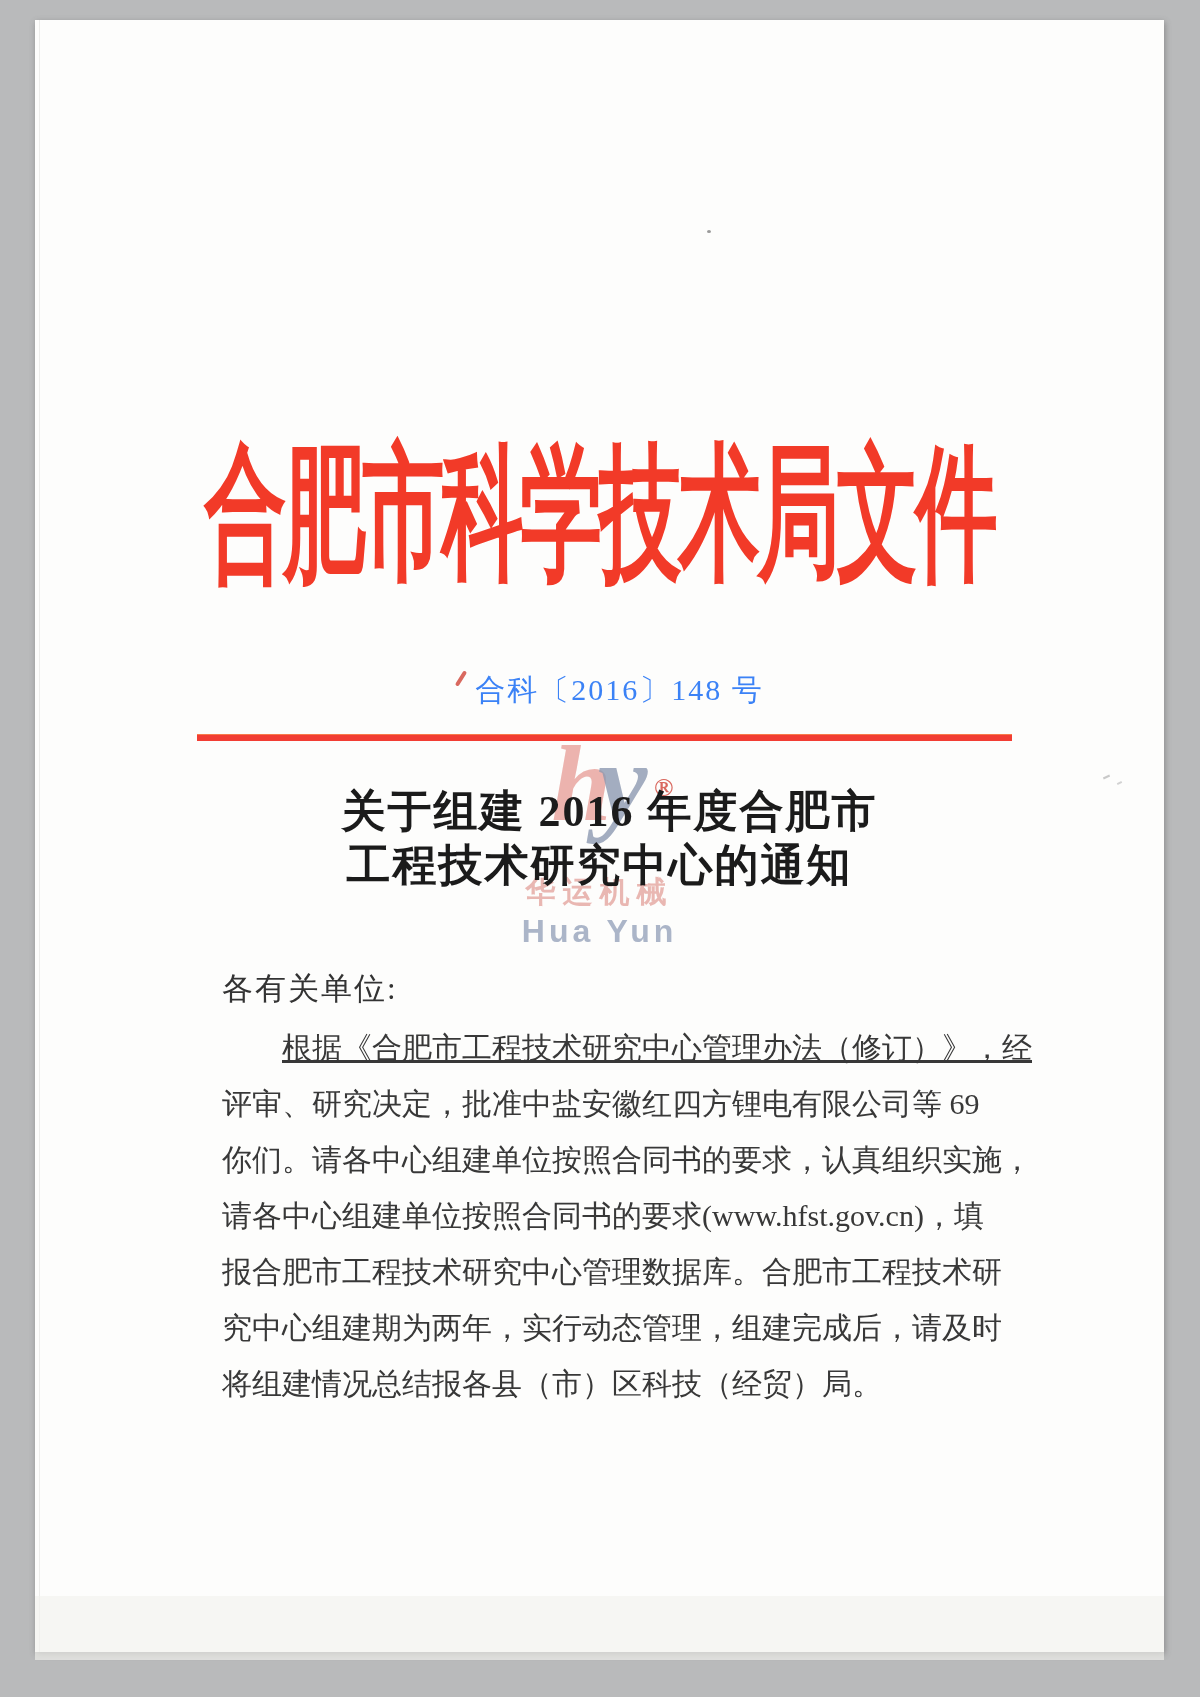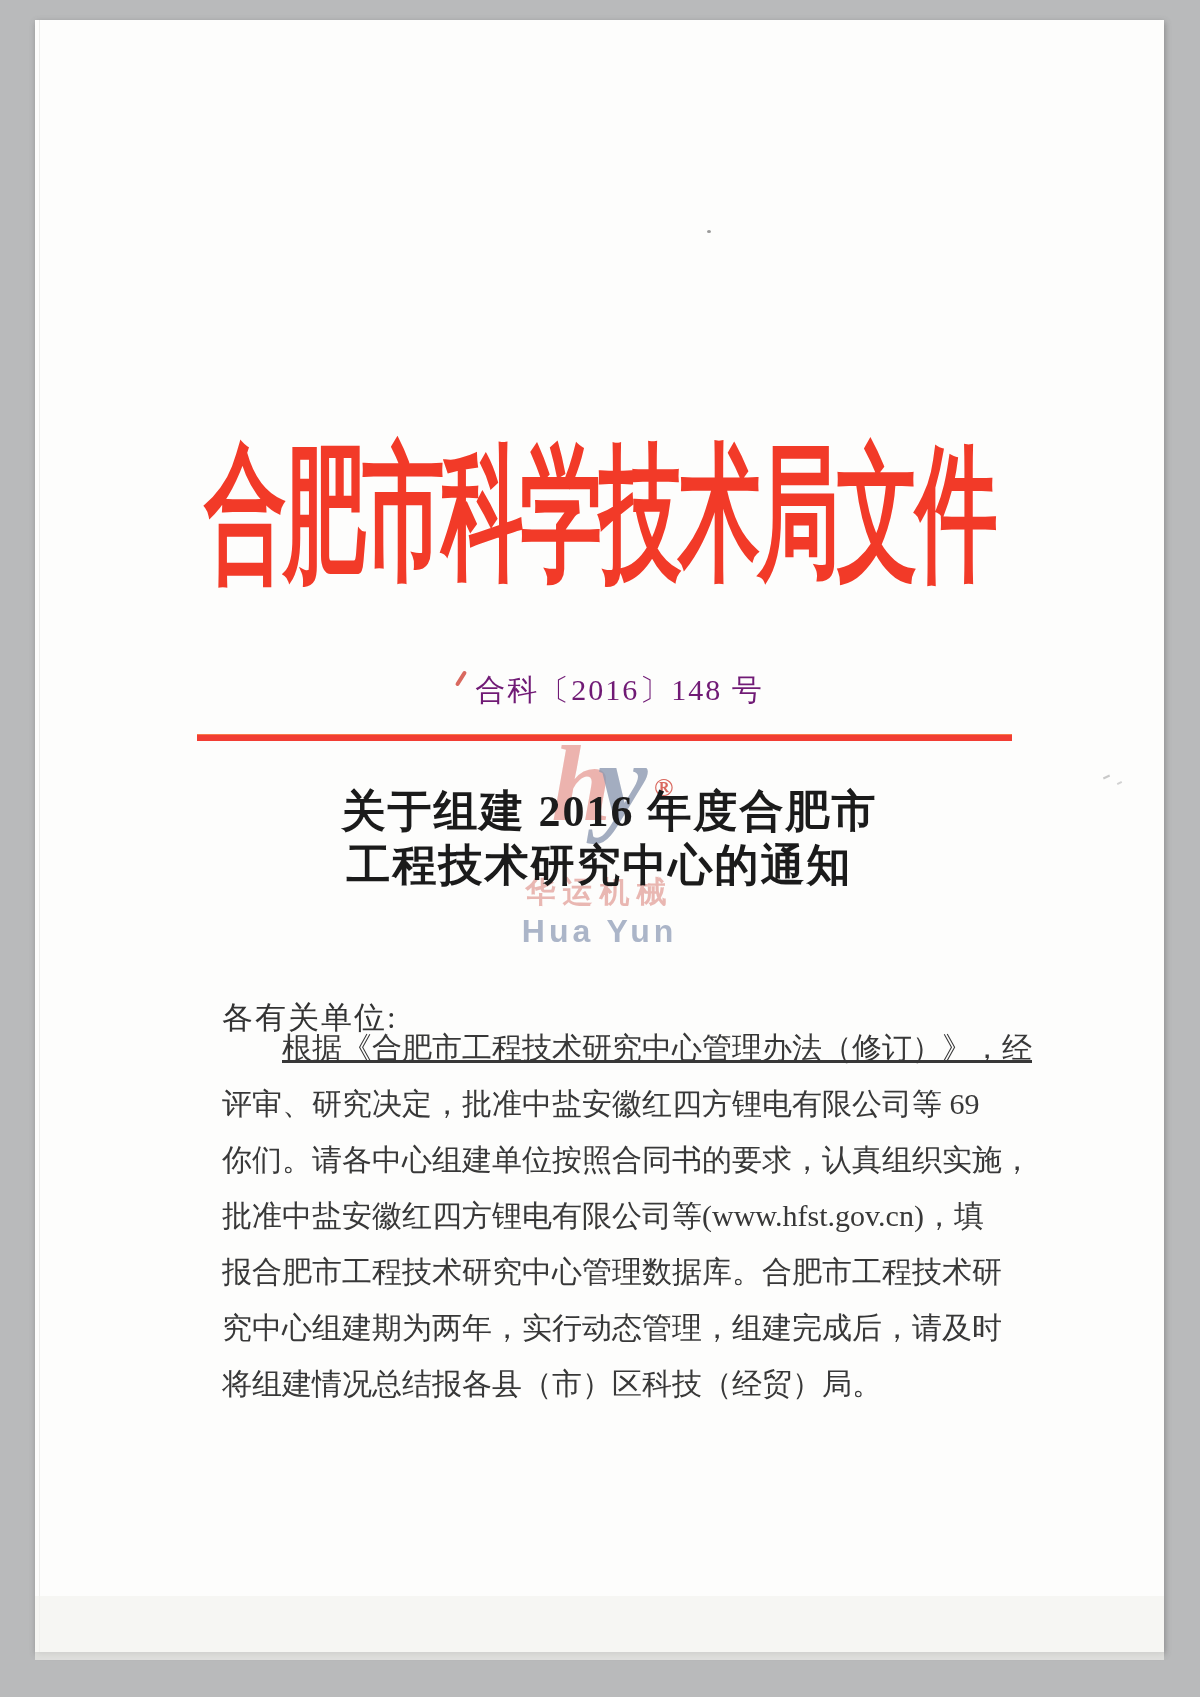--- a/index.html
+++ b/index.html
@@ -39,21 +39,21 @@
     letter-spacing:-3px;
     color:#f23a28;
     transform:scaleY(1.8);
     transform-origin:center top;
     white-space:nowrap;
     z-index:3;
   }
   .doc-number{
     position:absolute;left:0;right:0;top:650px;
     text-align:center;
-    font-size:30px;color:#701a75;
+    font-size:30px;color:#3b82f6;
     letter-spacing:2px;
     transform:translateX(20px);
     z-index:3;
   }
   .red-rule{
     position:absolute;left:162px;top:714px;width:815px;height:6px;
     background:#f23d33;
     border-top:1px solid #f87a4a;
     z-index:3;
   }
@@ -93,21 +93,20 @@
     margin-top:0px;
     font-size:32px;font-weight:bold;color:rgba(166,177,197,.95);
     letter-spacing:4px;
     font-family:"Liberation Sans","DejaVu Sans",sans-serif;
   }
 
   .salutation{
     position:absolute;left:187px;top:948px;
     font-size:31px;color:#333;letter-spacing:2px;
     z-index:3;
-    margin-top:29px;
   }
   .body-block{
     position:absolute;left:187px;top:1000px;width:733px;
     z-index:3;
   }
   .body-line{
     height:56px;line-height:56px;
     font-size:30px;color:#383838;
     text-align:justify;
     text-align-last:justify;
@@ -144,21 +143,21 @@
 
   <div class="subject line1">关于组建 2016 年度合肥市</div>
   <div class="subject line2">工程技术研究中心的通知</div>
 
   <div class="salutation">各有关单位:</div>
 
   <div class="body-block">
     <div class="body-line indent">根据《合肥市工程技术研究中心管理办法（修订）》，经</div>
     <div class="body-line">评审、研究决定，批准中盐安徽红四方锂电有限公司等 69</div>
     <div class="body-line">你们。请各中心组建单位按照合同书的要求，认真组织实施，</div>
-    <div class="body-line">批准中盐安徽红四方锂电有限公司等(www.hfst.gov.cn)，填</div>
+    <div class="body-line">请各中心组建单位按照合同书的要求(www.hfst.gov.cn)，填</div>
     <div class="body-line">报合肥市工程技术研究中心管理数据库。合肥市工程技术研</div>
     <div class="body-line">究中心组建期为两年，实行动态管理，组建完成后，请及时</div>
     <div class="body-line last">将组建情况总结报各县（市）区科技（经贸）局。</div>
   </div>
 
   <div class="scan-band"></div>
 
 </div>
 
 </body></html>

